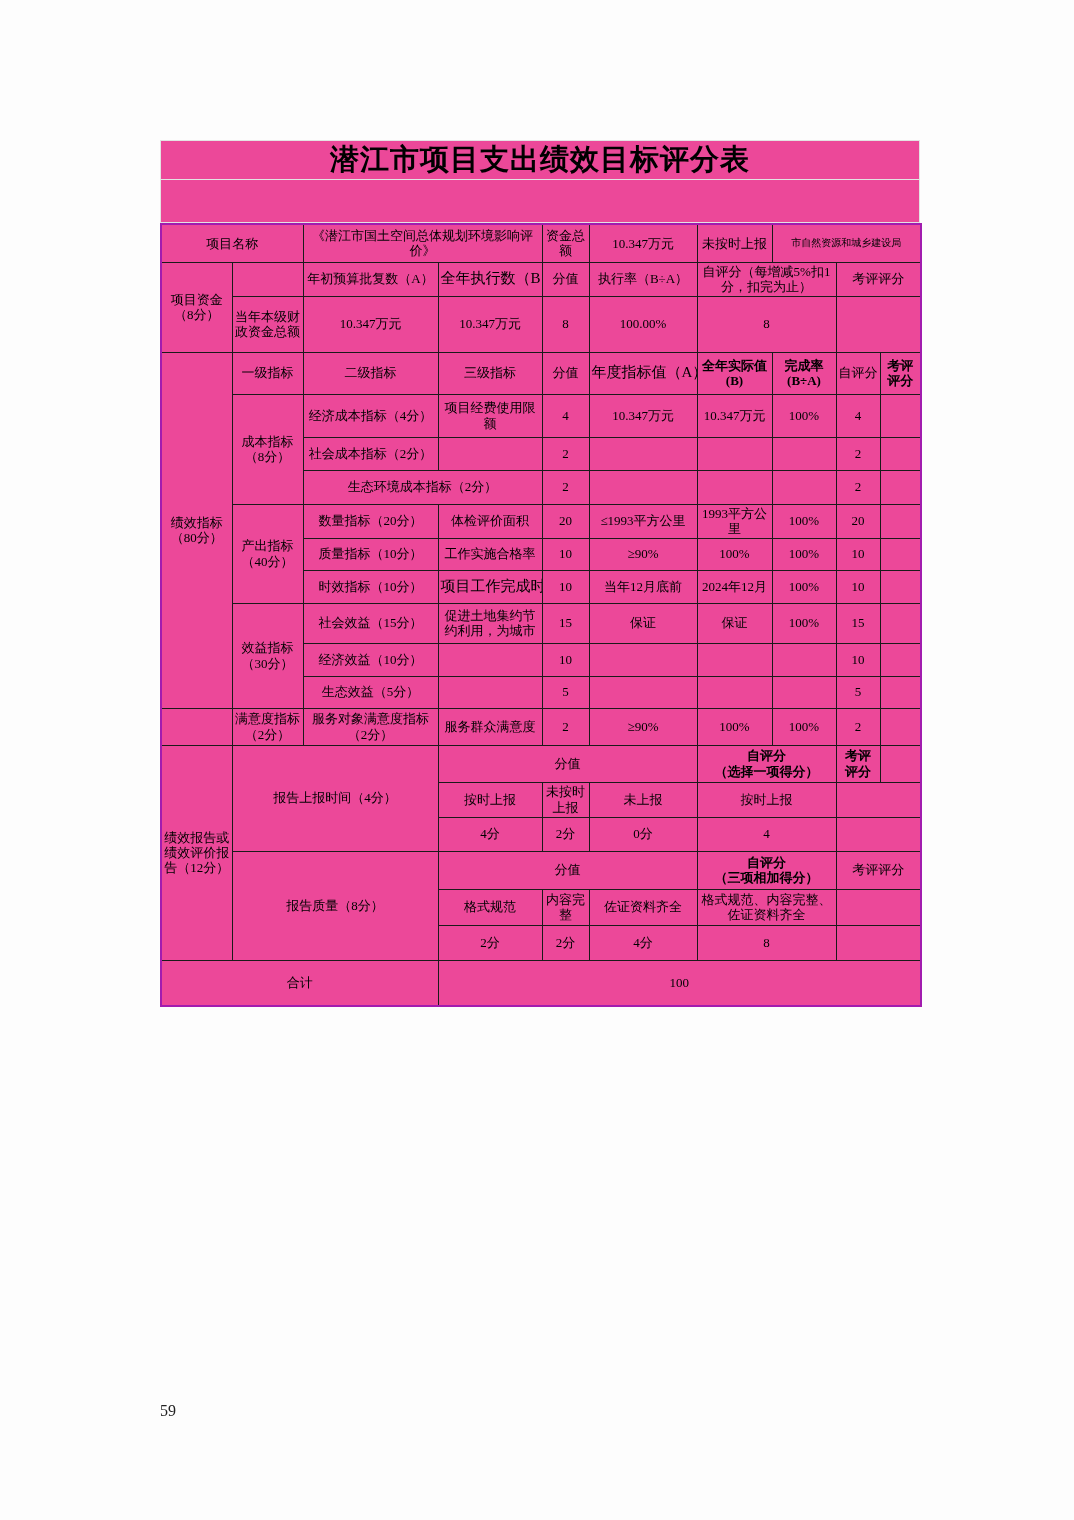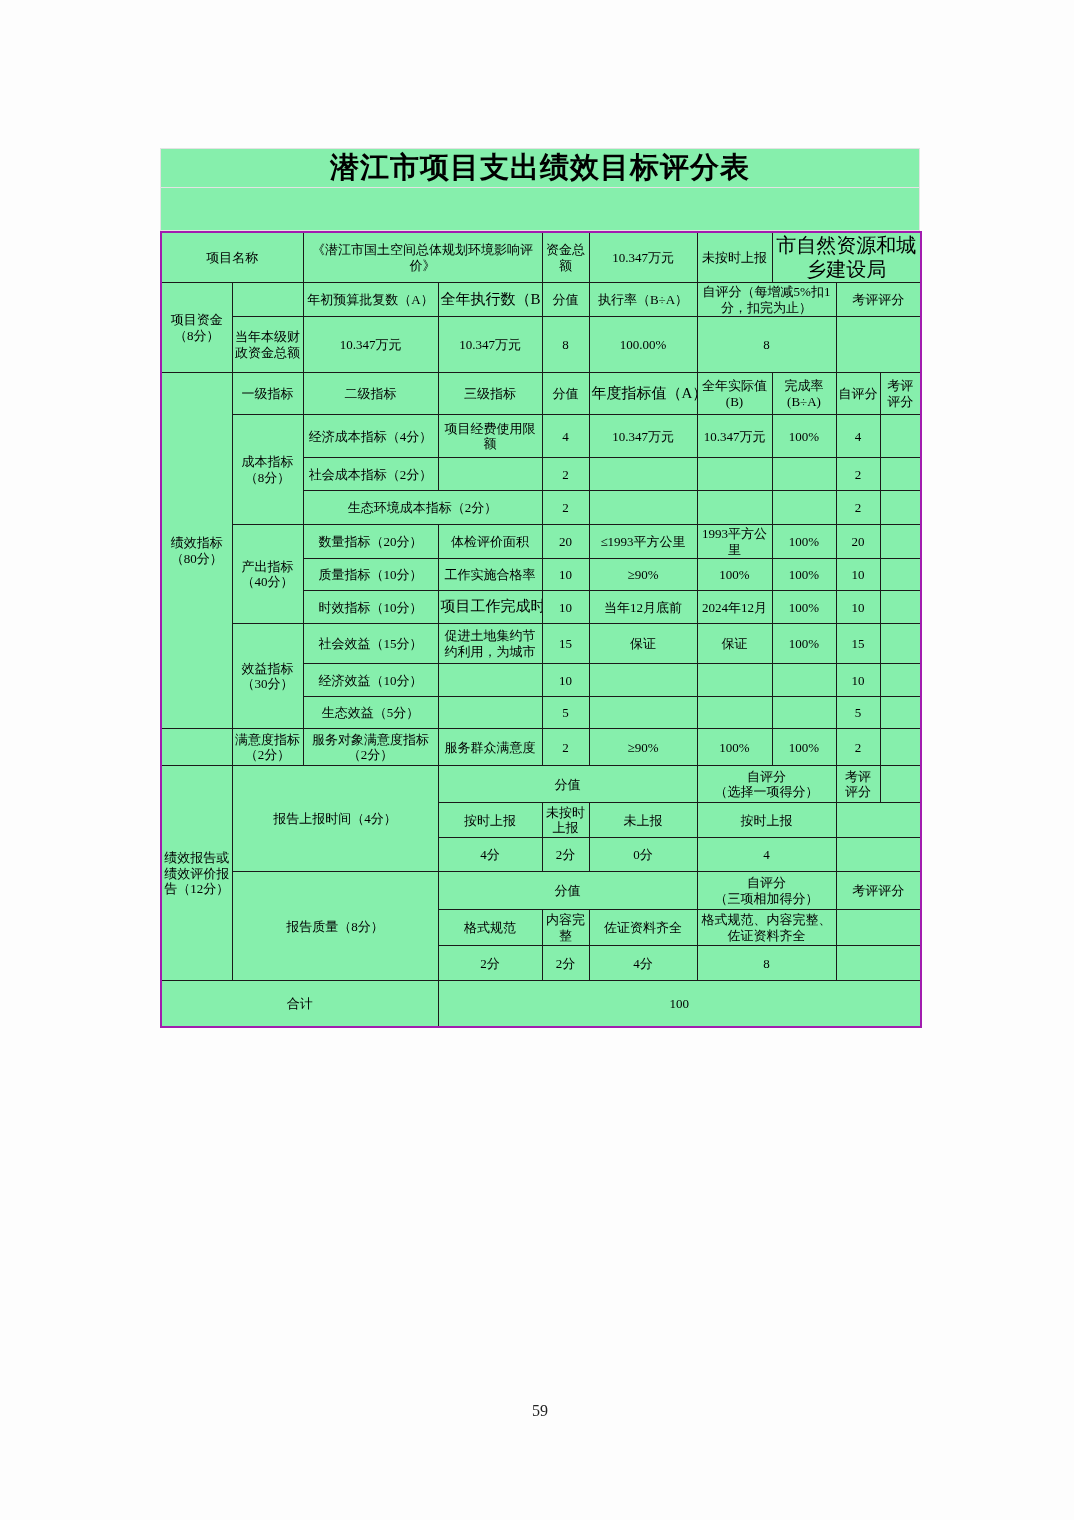--- a/index.html
+++ b/index.html
@@ -3,21 +3,21 @@
 <meta charset="utf-8">
 <style>
   html,body{margin:0;padding:0;}
   body{
     width:1074px;height:1520px;position:relative;
     background:#fdfdfd;
     font-family:"Liberation Serif","DejaVu Serif",serif;
     color:#1a1a1a;
   }
   .sheet{
-    position:absolute;left:160px;top:148px;width:760px;background:#86efac;
+    position:absolute;left:160px;top:140px;width:760px;background:#ec4899;
   }
   .title-row{
     height:38px;border:1px solid #e3e3e3;border-bottom:none;
     display:flex;align-items:center;justify-content:center;
     font-size:29px;font-weight:bold;letter-spacing:1px;color:#000;
   }
   .blank-row{
     height:42px;border:1px solid #e3e3e3;
   }
   table.score{
@@ -25,26 +25,26 @@
     font-size:13px;color:#000;
   }
   table.score td{
     border:1px solid #1a1a1a;
     text-align:center;vertical-align:middle;
     padding:1px 2px;line-height:1.18;
     overflow:hidden;word-break:break-all;
   }
   table.score{border:2px solid #a21caf;}
   .tl{text-align:right;}
-  .ml{white-space:pre-line;}
+  .ml{white-space:pre-line;font-weight:bold;}
   .nw{white-space:nowrap;}
   .sm{font-size:15px;}
   .pagenum{
     position:absolute;left:160px;top:1402px;width:760px;
-    text-align:center;font-size:16px;color:#222;
+    text-align:left;font-size:16px;color:#222;
   }
 </style>
 </head>
 <body>
 
 <div class="sheet">
 
   <div class="title-row">潜江市项目支出绩效目标评分表</div>
   <div class="blank-row"></div>
 
@@ -62,21 +62,21 @@
         <col style="width:41px">
     </colgroup>
 
     <tbody>
         <tr style="height:38px">
       <td colspan="2">项目名称</td>
       <td colspan="2">《潜江市国土空间总体规划环境影响评价》</td>
       <td>资金总额</td>
       <td>10.347万元</td>
       <td>未按时上报</td>
-      <td colspan="3" style="font-size:20px">市自然资源和城乡建设局</td>
+      <td colspan="3" style="font-size:10px">市自然资源和城乡建设局</td>
     </tr>
 
     <tr style="height:34px">
       <td rowspan="2">项目资金（8分）</td>
       <td></td>
       <td class="nw">年初预算批复数（A）</td>
       <td class="nw sm">全年执行数（B）</td>
       <td>分值</td>
       <td>执行率（B÷A）</td>
       <td colspan="2">自评分（每增减5%扣1分，扣完为止）</td>

